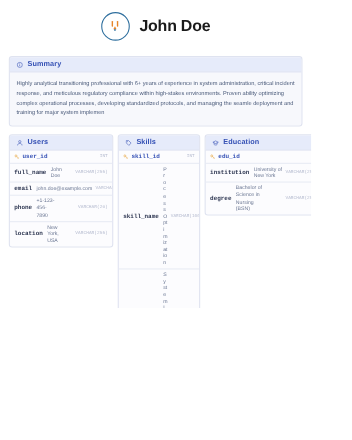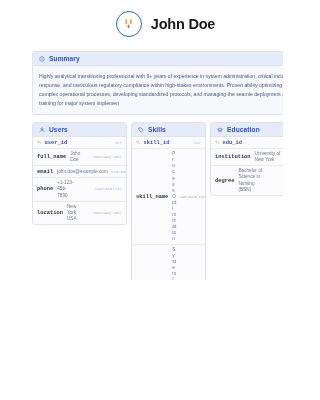--- a/index.html
+++ b/index.html
@@ -11,21 +11,20 @@
     background: #ffffff;
     font-family: "Liberation Sans", sans-serif;
   }
 
   #page {
     width: 283px;
     height: 280px;
     position: relative;
     background: #ffffff;
     overflow: hidden;
-    margin-left: 24px;
   }
 
   
   .header {
     height: 47px;
     background: #ffffff;
     display: flex;
     align-items: center;
     justify-content: center;
     gap: 9px;

